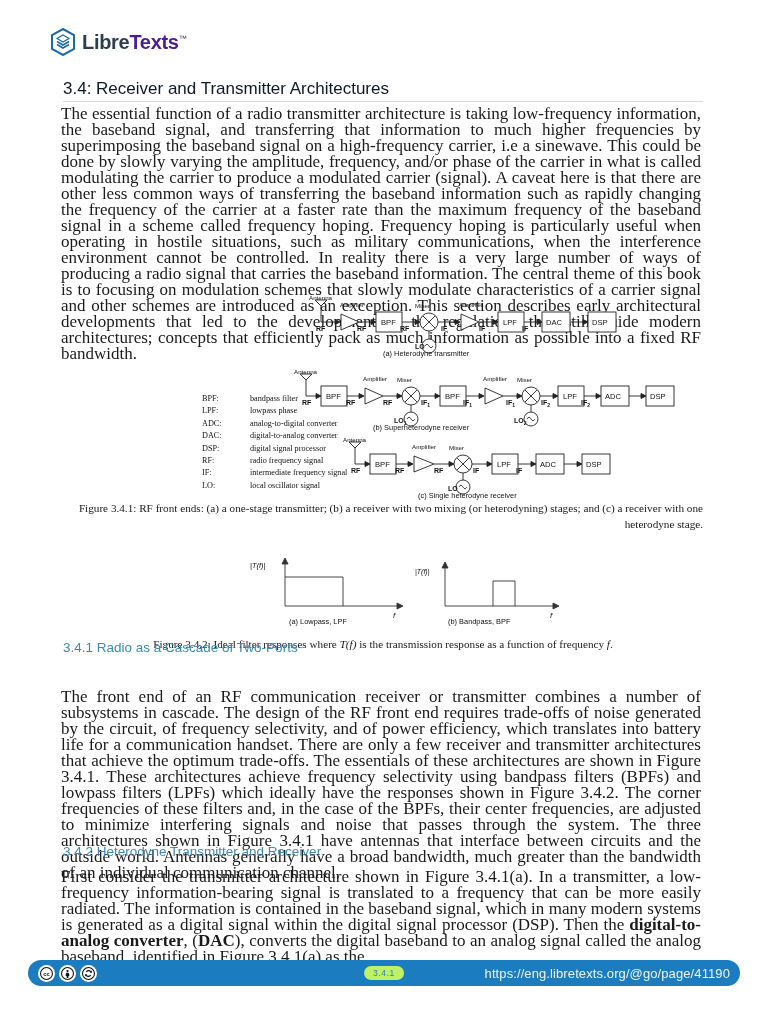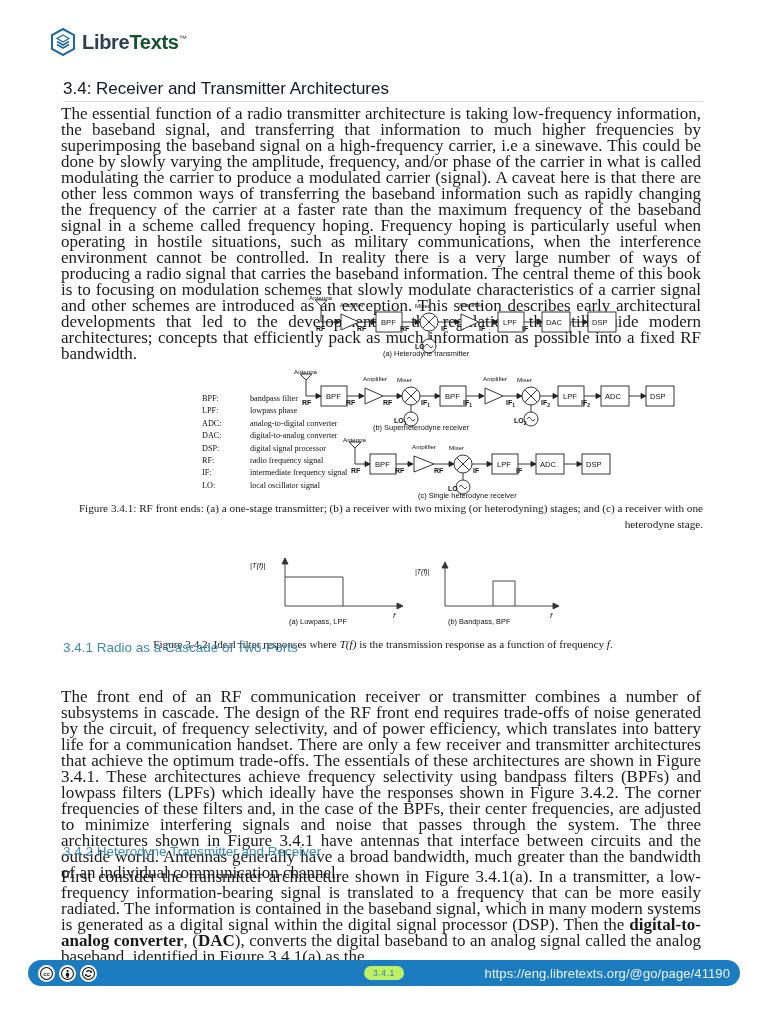--- a/index.html
+++ b/index.html
@@ -12,21 +12,21 @@
     overflow:hidden;
   }
   .page{
     position:absolute;inset:0;
     padding:0;
   }
   
   .logo-row{position:absolute;left:50px;top:28px;display:flex;align-items:center;gap:6px;}
   .logo-mark{width:26px;height:28px;}
   .logo-word{font-family:"Liberation Sans",sans-serif;font-size:20px;font-weight:bold;color:#2c3e50;letter-spacing:-0.3px;}
-  .logo-word .blue{color:#14532d;}
+  .logo-word .blue{color:#4c1d95;}
   .logo-tm{font-size:8px;vertical-align:super;color:#2c3e50;font-weight:normal;}
 
   
   .h1{
     position:absolute;left:63px;top:79px;width:640px;
     font-family:"Liberation Sans",sans-serif;
     font-size:17px;color:#0f172a;font-weight:normal;
   }
   .h1-rule{position:absolute;left:63px;top:101px;width:640px;height:1px;background:#dcdcdc;}
   .h2{

